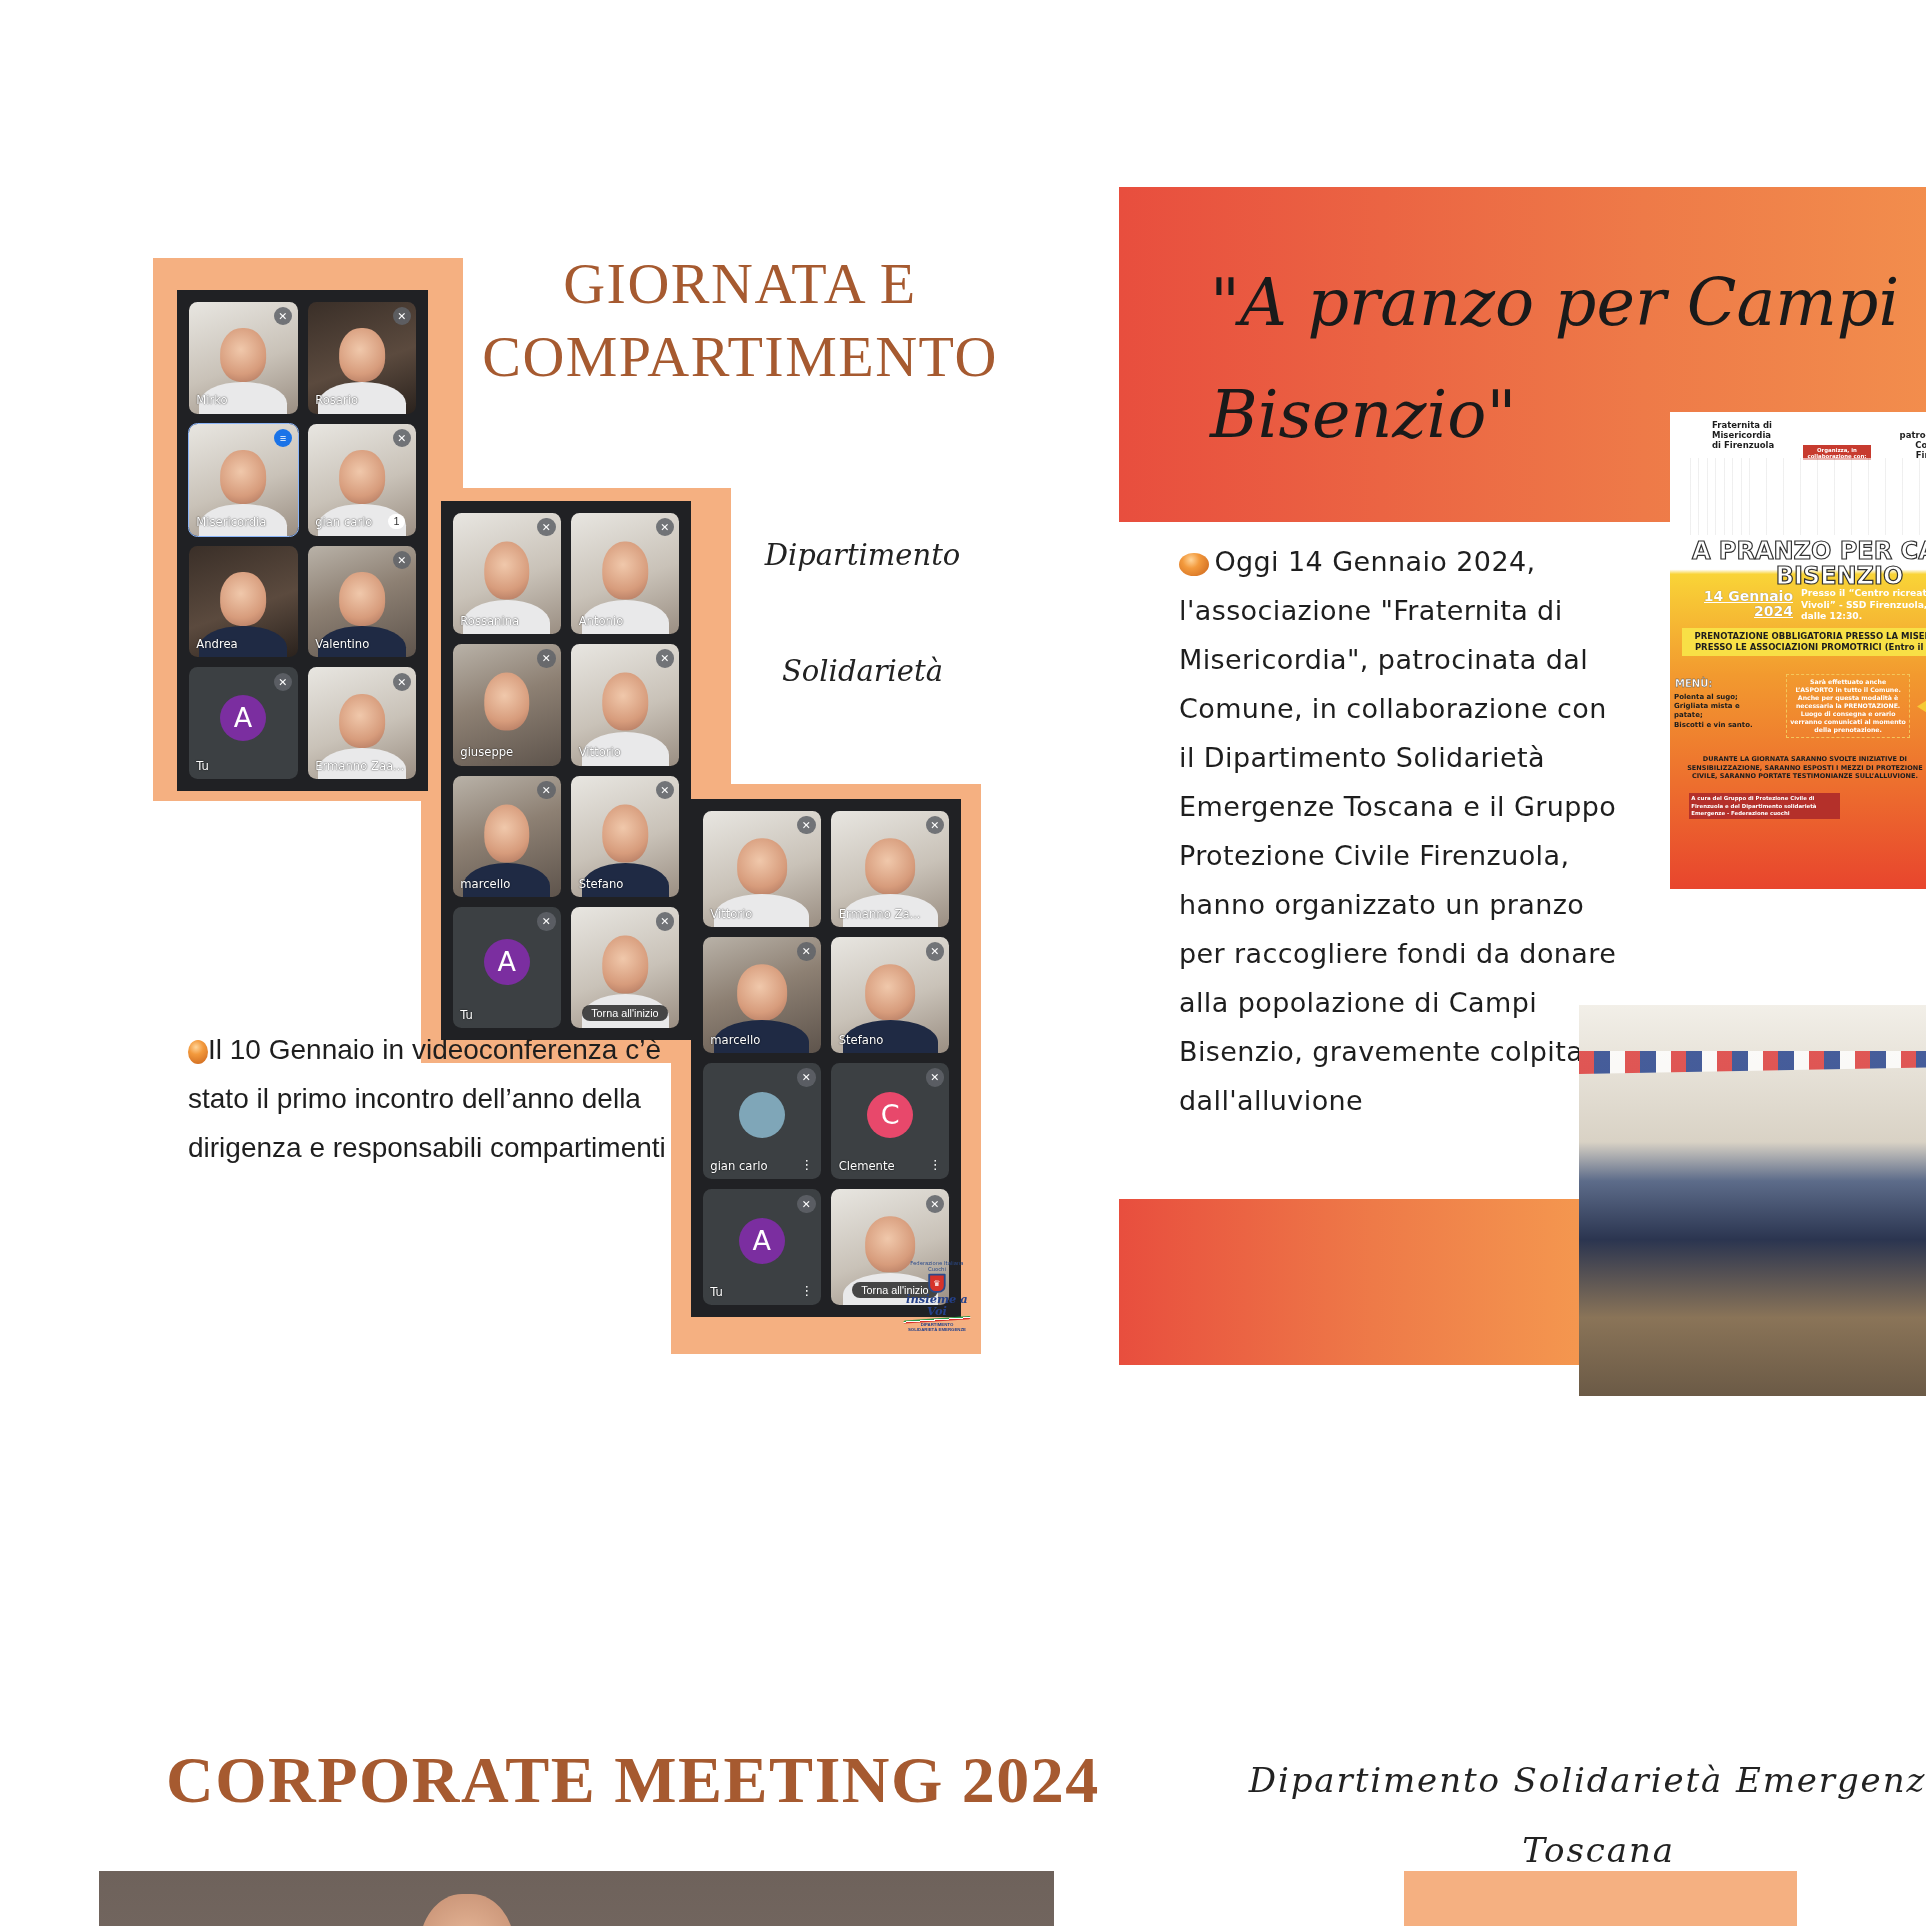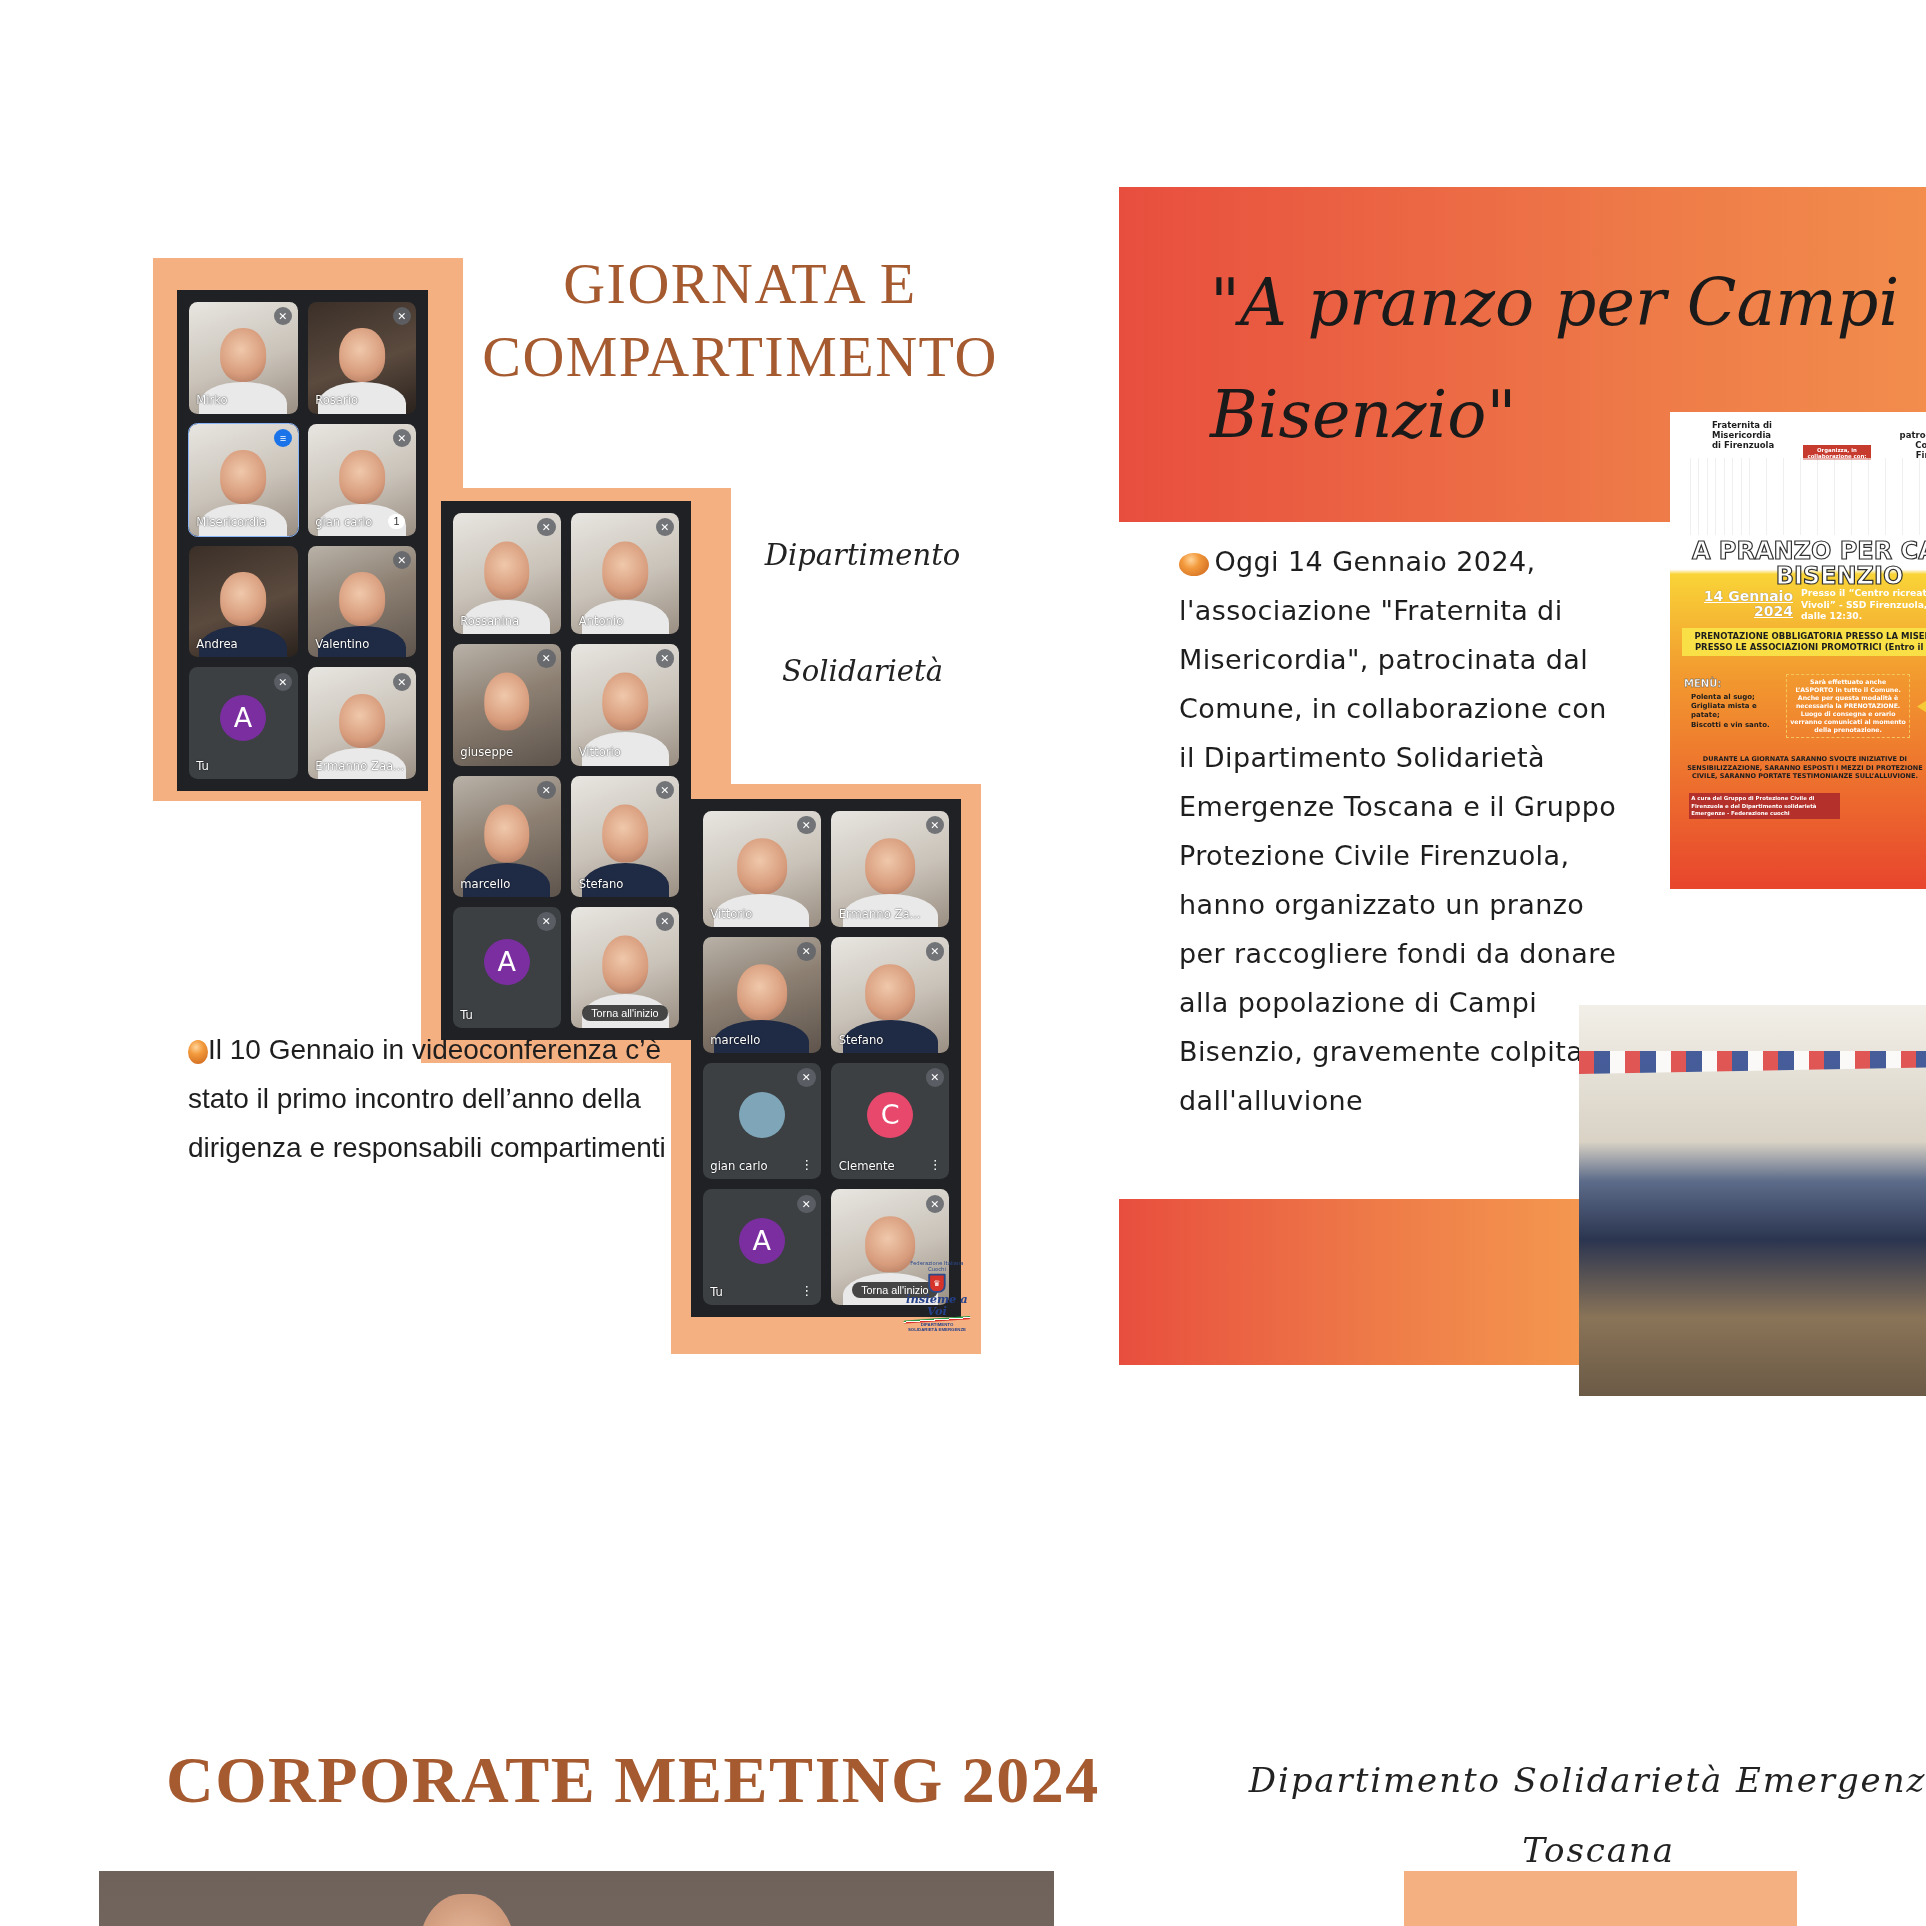--- a/index.html
+++ b/index.html
@@ -238,22 +238,22 @@
 
   <div class="abs poster" style="left:1670px;top:412px;width:339px;height:477px;">
     <div class="small" style="left:42px;top:7.7px;width:69px;font-size:8.5px;line-height:10px;">Fraternita di Misericordia di Firenzuola</div>
     <div class="small" style="left:223px;top:7.7px;width:73px;font-size:8.5px;line-height:10px;text-align:right;">Con il patrocinio del Comune di Firenzuola</div>
     <div class="small" style="left:133px;top:33px;width:65px;font-size:5.4px;color:#fff;background:#c73b2f;text-align:center;padding:1.5px;">Organizza, in collaborazione con:</div>
     <div style="position:absolute;left:11.6px;top:46px;width:316px;height:77px;background:repeating-linear-gradient(90deg,#fff 0 7.7px,#e5e5e5 7.7px 8.5px);opacity:.6;"></div>
     <div class="ptitle" style="top:127px;padding:0 15.4px;">A PRANZO PER CAMPI BISENZIO</div>
     <div class="small" style="left:27px;top:177px;width:96px;font-size:14px;line-height:15.4px;text-align:right;color:#fff;text-shadow:0 0 0.8px #555;text-decoration:underline;">14 Gennaio 2024</div>
     <div class="small" style="left:131px;top:175px;width:193px;font-size:9.2px;line-height:11.6px;color:#fff;">Presso il “Centro ricreativo Alessio Vivoli” - SSD Firenzuola, a partire dalle 12:30.</div>
     <div class="small" style="left:11.6px;top:216px;width:316px;font-size:8.5px;line-height:10.8px;text-align:center;background:#f8e046;padding:3.1px 0;">PRENOTAZIONE OBBLIGATORIA PRESSO LA MISERICORDIA, O PRESSO LE ASSOCIAZIONI PROMOTRICI (Entro il 10 Gennaio)</div>
-    <div class="small" style="left:14px;top:266px;font-size:10px;color:#fff;-webkit-text-stroke:0.4px #555;">MENÙ:</div>
-    <div class="small" style="left:21px;top:281px;width:92px;font-size:7px;line-height:9.2px;">
+    <div class="small" style="left:5px;top:266px;font-size:10px;color:#fff;-webkit-text-stroke:0.4px #555;">MENÙ:</div>
+    <div class="small" style="left:4px;top:281px;width:92px;font-size:7px;line-height:9.2px;">
       <div>Polenta al sugo;</div>
       <div>Grigliata mista e patate;</div>
       <div>Biscotti e vin santo.</div>
     </div>
     <div class="small" style="left:116px;top:262px;width:116px;font-size:6.2px;line-height:8px;color:#fff;text-align:center;border:0.8px dashed #f3c75b;padding:3.1px;">Sarà effettuato anche L’ASPORTO in tutto il Comune. Anche per questa modalità è necessaria la PRENOTAZIONE. Luogo di consegna e orario verranno comunicati al momento della prenotazione.</div>
     <div style="position:absolute;left:247px;top:262px;width:77px;height:65px;background:#f6c936;clip-path:polygon(50% 0,62% 18%,85% 12%,80% 35%,100% 50%,80% 65%,85% 88%,62% 82%,50% 100%,38% 82%,15% 88%,20% 65%,0 50%,20% 35%,15% 12%,38% 18%);"></div>
 
     <div class="small" style="left:15.4px;top:343px;width:239px;font-size:6.5px;line-height:8.5px;text-align:center;">DURANTE LA GIORNATA SARANNO SVOLTE INIZIATIVE DI SENSIBILIZZAZIONE, SARANNO ESPOSTI I MEZZI DI PROTEZIONE CIVILE, SARANNO PORTATE TESTIMONIANZE SULL’ALLUVIONE.</div>
     <div class="small" style="left:19px;top:381px;width:146px;font-size:5.4px;line-height:7.3px;color:#fff;background:#b4302a;padding:2.3px;">A cura del Gruppo di Protezione Civile di Firenzuola e del Dipartimento solidarietà Emergenze - Federazione cuochi</div>
 

